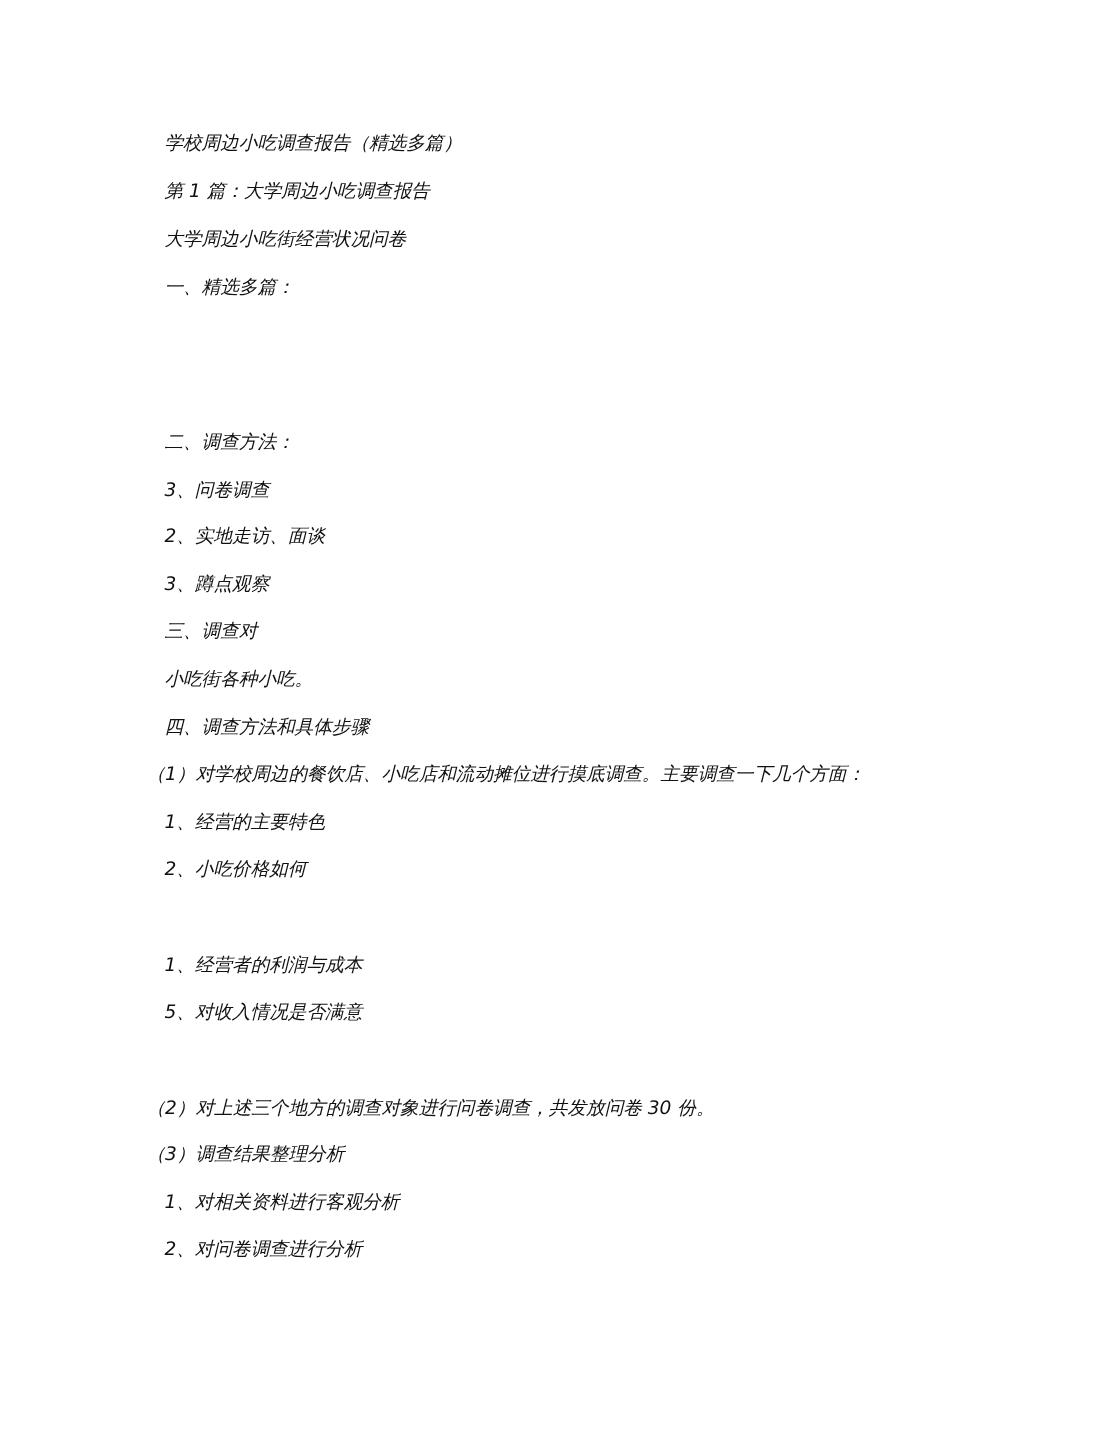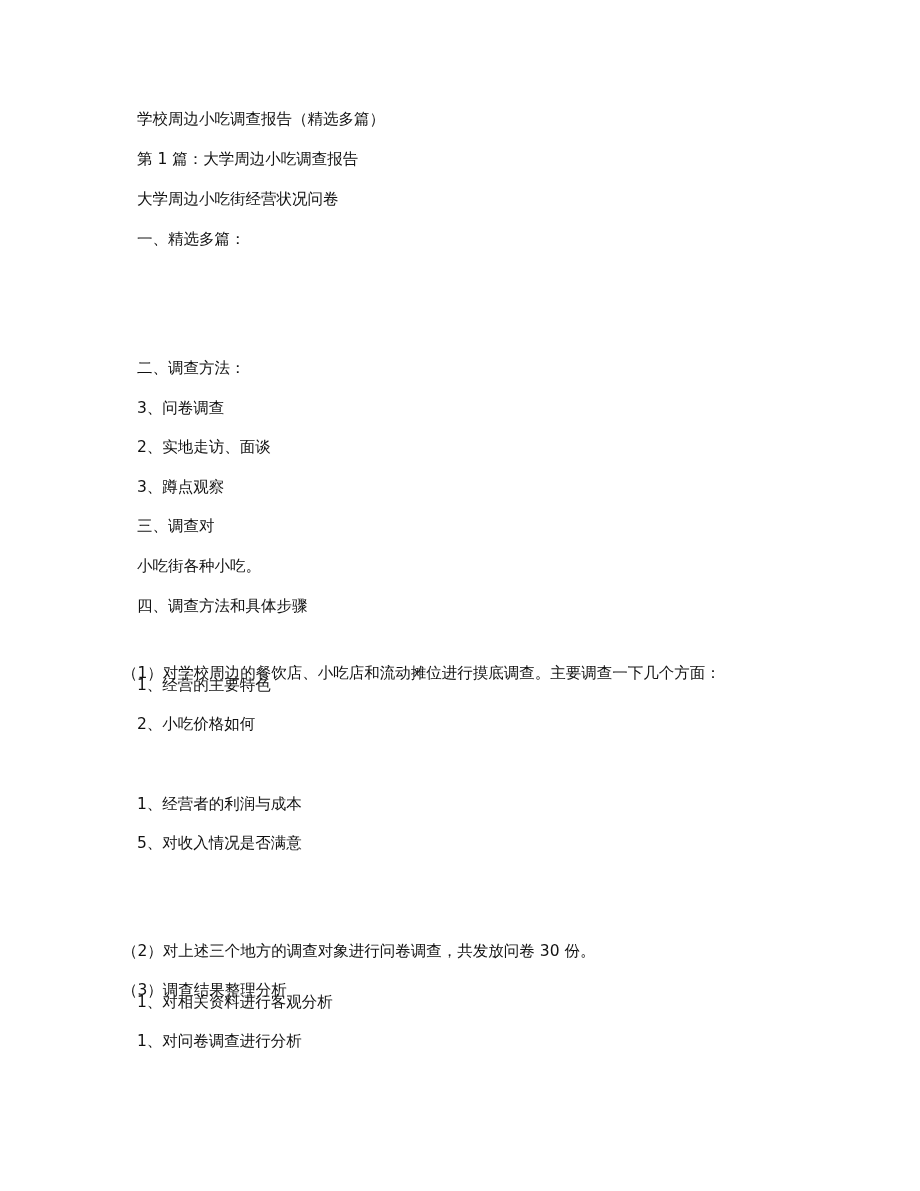--- a/index.html
+++ b/index.html
@@ -1,20 +1,20 @@
 <!DOCTYPE html>
 <html><head>
 <meta charset="utf-8">
 <style>
   html, body { margin: 0; padding: 0; background: #ffffff; }
   body { width: 920px; height: 1191px; position: relative; overflow: hidden;
          font-family: "DejaVu Sans", "Liberation Sans", sans-serif; color: #111; }
   .page { position: absolute; left: 0; top: 0; width: 920px; height: 1191px; }
-  .line { position: absolute; left: 137px; font-size: 15.5px; line-height: 20px; white-space: nowrap; }
-  .indent { left: 122px; margin-top: 28px; }
+  .line { position: absolute; left: 137px; font-size: 15.5px; line-height: 20px; white-space: nowrap; font-style: italic; }
+  .indent { left: 122px; }
   .para { position: absolute; left: 137px; width: 650px; font-size: 15.5px; line-height: 28px; text-align: justify; }
 </style>
 </head>
 <body>
 
 <div class="page">
   <div class="line" style="top:109px">学校周边小吃调查报告（精选多篇）</div>
   <div class="line" style="top:149px">第 1 篇：大学周边小吃调查报告</div>
   <div class="line" style="top:189px">大学周边小吃街经营状况问卷</div>
   <div class="line" style="top:229px">一、精选多篇：</div>
@@ -26,14 +26,14 @@
   <div class="line" style="top:556px">小吃街各种小吃。</div>
   <div class="line" style="top:596px">四、调查方法和具体步骤</div>
   <div class="line indent" style="top:635px">（1）对学校周边的餐饮店、小吃店和流动摊位进行摸底调查。主要调查一下几个方面：</div>
   <div class="line" style="top:675px">1、经营的主要特色</div>
   <div class="line" style="top:714px">2、小吃价格如何</div>
   <div class="line" style="top:794px">1、经营者的利润与成本</div>
   <div class="line" style="top:833px">5、对收入情况是否满意</div>
   <div class="line indent" style="top:913px">（2）对上述三个地方的调查对象进行问卷调查，共发放问卷 30 份。</div>
   <div class="line indent" style="top:952px">（3）调查结果整理分析</div>
   <div class="line" style="top:992px">1、对相关资料进行客观分析</div>
-  <div class="line" style="top:1031px">1、对问卷调查进行分析</div>
+  <div class="line" style="top:1031px">2、对问卷调查进行分析</div>
 </div>
 
 </body></html>

